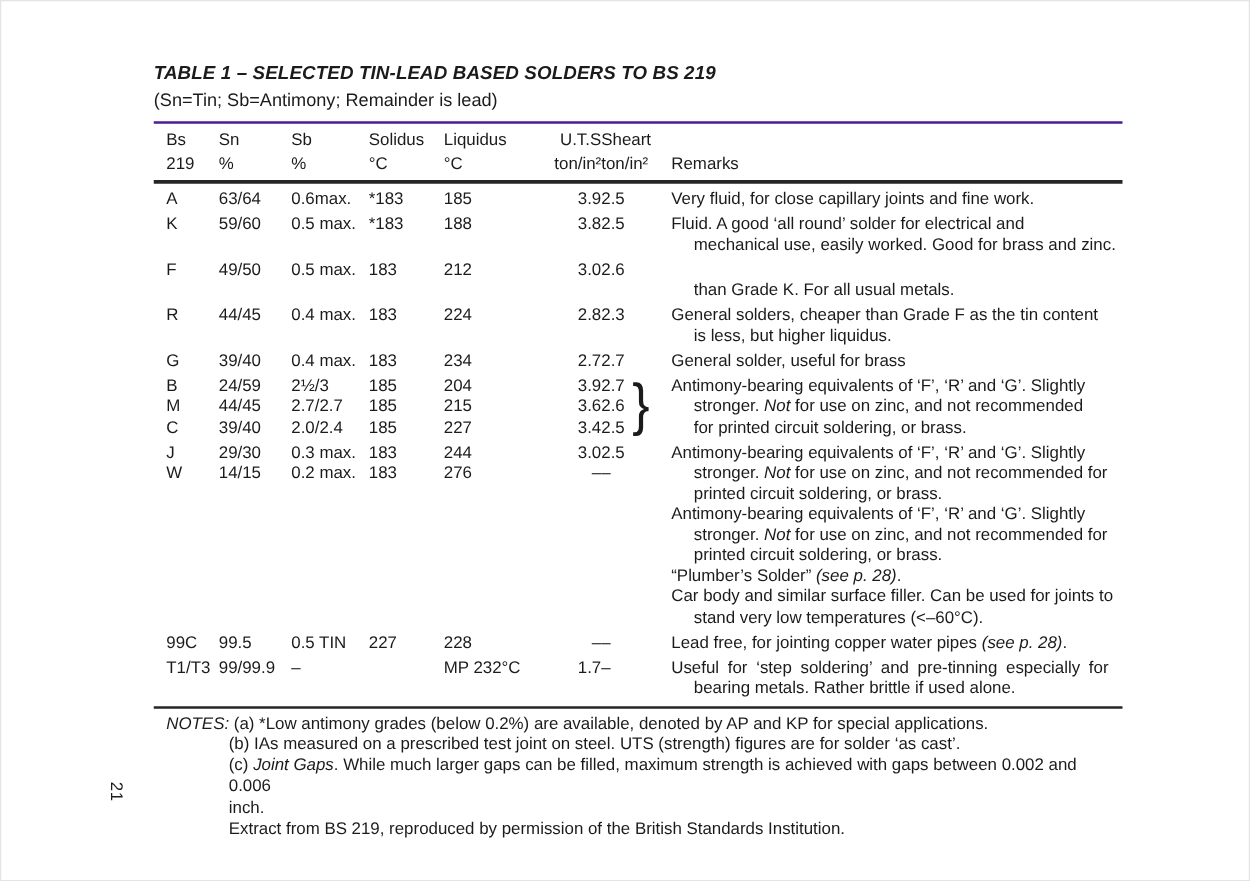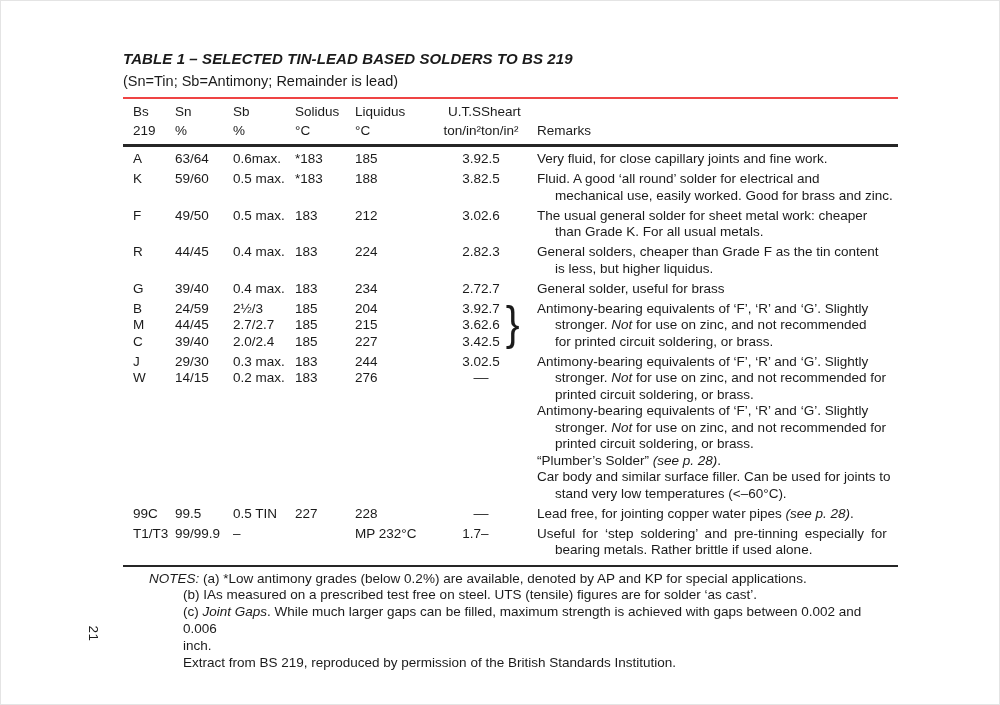--- a/index.html
+++ b/index.html
@@ -19,21 +19,21 @@
     transform:rotate(90deg);
   }
   .content { position:absolute; left:123px; top:48px; width:775px; }
   .title {
     margin:0; font-size:15px; font-weight:bold; line-height:22px;
     letter-spacing:0.1px;
     font-style:italic;
   }
   .subtitle { font-size:14.5px; line-height:22px; margin-bottom:5px; }
 
-  .thead { border-top:2px solid #ef4444; border-bottom:3px solid #262626; padding:3px 0 4px 0; }
+  .thead { border-top:2px solid #4c1d95; border-bottom:3px solid #262626; padding:3px 0 4px 0; }
   .hline { display:flex; padding-left:10px; font-size:13.5px; line-height:19px; }
   .c { flex:0 0 auto; white-space:nowrap; }
   .c0 { width:42px; } .c1 { width:58px; } .c2 { width:62px; }
   .c3 { width:60px; } .c4 { width:65px; } .c5 { width:61px;text-align:right; }
   .c6 { width:56px; }
   .c-rem { flex:1 1 auto; min-width:0; white-space:nowrap; }
   .c-rem.ri { padding-left:18px; }
   .c-rem.jst { word-spacing:3.2px; }
 
   .tbody { position:relative; padding:4px 0 6px 0; border-bottom:2px solid #262626; }
@@ -41,21 +41,21 @@
   .tline.gap { margin-top:3.5px; }
   .it { font-style:italic; }
 
   .brace {
     position:absolute; left:382px; top:151px;
     font-size:46px; line-height:50px; font-weight:400;
     transform:scaleX(0.9);
   }
 
   .notes { margin-left:10px; margin-top:4px; width:765px; }
-  .nline { font-size:13.5px; line-height:16.9px;margin-left:16px; }
+  .nline { font-size:13.5px; line-height:16.9px; }
   .nline.ind { margin-left:50px; }
 </style>
 </head>
 <body>
 
 <div class="page">
   <div class="pagenum">21</div>
 
   <div class="content">
     <h1 class="title">TABLE 1 – SELECTED TIN-LEAD BASED SOLDERS TO BS 219</h1>
@@ -118,21 +118,20 @@
             <div class="c-rem ri"><span>mechanical use, easily worked. Good for brass and zinc.</span></div>
           </div>
           <div class="tline gap">
             <span class="c c0">F</span>
             <span class="c c1">49/50</span>
             <span class="c c2">0.5 max.</span>
             <span class="c c3">183</span>
             <span class="c c4">212</span>
             <span class="c c5">3.0</span>
             <span class="c c6">2.6</span>
-            <div class="c-rem"><span>The usual general solder for sheet metal work: cheaper</span></div>
           </div>
           <div class="tline">
             <span class="c c0"></span>
             <span class="c c1"></span>
             <span class="c c2"></span>
             <span class="c c3"></span>
             <span class="c c4"></span>
             <span class="c c5"></span>
             <span class="c c6"></span>
             <div class="c-rem ri"><span>than Grade K. For all usual metals.</span></div>
@@ -315,19 +314,19 @@
             <span class="c c4"></span>
             <span class="c c5"></span>
             <span class="c c6"></span>
             <div class="c-rem ri"><span>bearing metals. Rather brittle if used alone.</span></div>
           </div>
         </div>
     </div>
 
     <div class="notes" id="notes">
         <div class="nline"><span class="it">NOTES:</span><span> (a) *Low antimony grades (below 0.2%) are available, denoted by AP and KP for special applications.</span></div>
-        <div class="nline ind"><span>(b) IAs measured on a prescribed test free on steel. UTS (tensile) figures are for solder ‘as cast’.</span></div>
+        <div class="nline ind"><span>(b) IAs measured on a prescribed test joint on steel. UTS (strength) figures are for solder ‘as cast’.</span></div>
         <div class="nline ind"><span>(c) </span><span class="it">Joint Gaps</span><span>. While much larger gaps can be filled, maximum strength is achieved with gaps between 0.002 and 0.006</span></div>
         <div class="nline ind"><span>inch.</span></div>
         <div class="nline ind"><span>Extract from BS 219, reproduced by permission of the British Standards Institution.</span></div>
       </div>
   </div>
 </div>
 
 </body></html>

